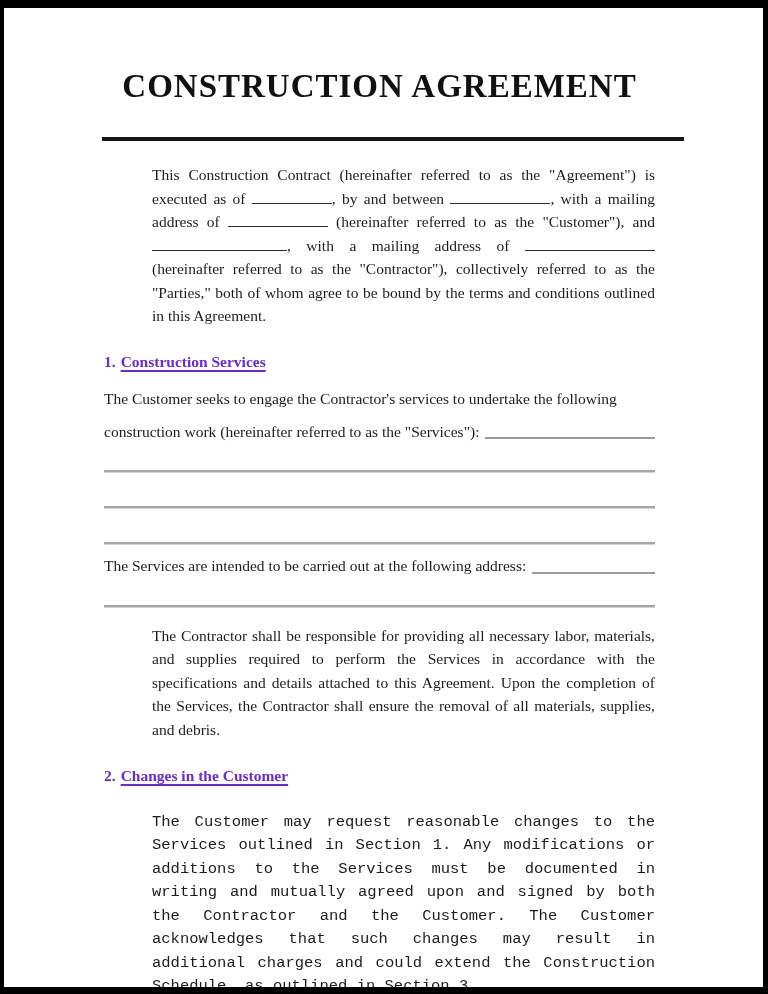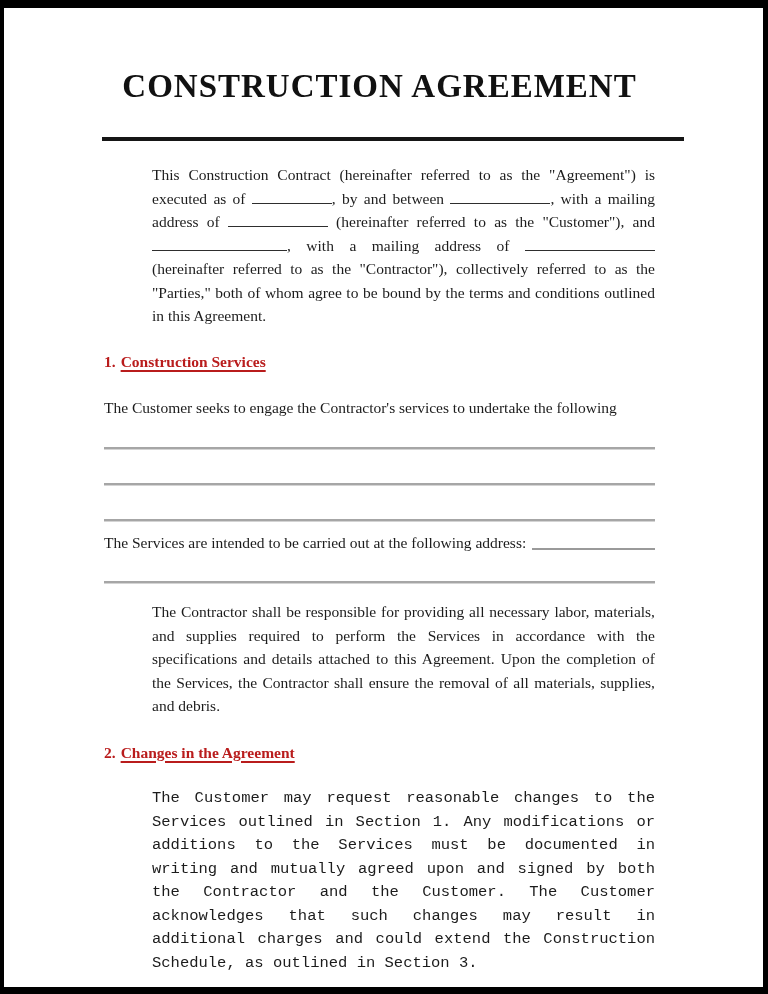--- a/index.html
+++ b/index.html
@@ -51,29 +51,29 @@
   }
   .w80  { width: 80px; }
   .w100 { width: 100px; }
   .w130 { width: 130px; }
   .w135 { width: 135px; }
   .section-heading {
     font-size: 15.5px;
     line-height: 23.5px;
     font-weight: bold;
     margin: 22px 0 0 0;
-    color: #b91c1c;
+    color: #6d28d9;
   }
   .section-heading .u {
     text-decoration: underline;
     text-decoration-thickness: 1.5px;
     text-underline-offset: 3px;
   }
   .section-heading .num { margin-right: 5px; }
-  .s1-intro-line { margin-top: 23px; }
+  .s1-intro-line { margin-top: 14px; }
   .fill-line {
     display: flex;
     align-items: flex-end;
     margin-top: 9px;
   }
   .fill-line .label { white-space: nowrap; }
   .fill {
     flex: 1;
     border-bottom: 2px solid #9a9a9a;
     margin: 0 0 4px 6px;
@@ -102,32 +102,36 @@
     <h1 class="doc-title">CONSTRUCTION AGREEMENT</h1>
 
     <div class="title-rule"></div>
 
     <p class="intro justify"><span>This Construction Contract (hereinafter referred to as the "Agreement") is executed as of </span><span class="blank w80"></span><span>, by and between </span><span class="blank w100"></span><span>, with a mailing address of </span><span class="blank w100"></span><span> (hereinafter referred to as the "Customer"), and </span><span class="blank w135"></span><span>, with a mailing address of </span><span class="blank w130"></span><span> (hereinafter referred to as the "Contractor"), collectively referred to as the "Parties," both of whom agree to be bound by the terms and conditions outlined in this Agreement.</span></p>
 
     <h2 class="section-heading"><span class="num">1.</span><span class="u">Construction Services</span></h2>
 
     <p class="s1-intro-line">The Customer seeks to engage the Contractor's services to undertake the following</p>
 
+    <div class="fill-line">
+      <span class="label">construction work (hereinafter referred to as the "Services"):</span>
+      <span class="fill"></span>
+    </div>
 
     <div class="write-line wl-1"></div>
     <div class="write-line wl-2"></div>
     <div class="write-line wl-3"></div>
 
     <div class="fill-line address-line">
       <span class="label">The Services are intended to be carried out at the following address:</span>
       <span class="fill"></span>
     </div>
 
     <div class="write-line wl-4"></div>
 
     <p class="responsibility justify">The Contractor shall be responsible for providing all necessary labor, materials, and supplies required to perform the Services in accordance with the specifications and details attached to this Agreement. Upon the completion of the Services, the Contractor shall ensure the removal of all materials, supplies, and debris.</p>
 
-    <h2 class="section-heading s2-heading"><span class="num">2.</span><span class="u">Changes in the Agreement</span></h2>
+    <h2 class="section-heading s2-heading"><span class="num">2.</span><span class="u">Changes in the Customer</span></h2>
 
     <p class="s2-body justify">The Customer may request reasonable changes to the Services outlined in Section 1. Any modifications or additions to the Services must be documented in writing and mutually agreed upon and signed by both the Contractor and the Customer. The Customer acknowledges that such changes may result in additional charges and could extend the Construction Schedule, as outlined in Section 3.</p>
 
   </div>
 </div>
 
 </body></html>

